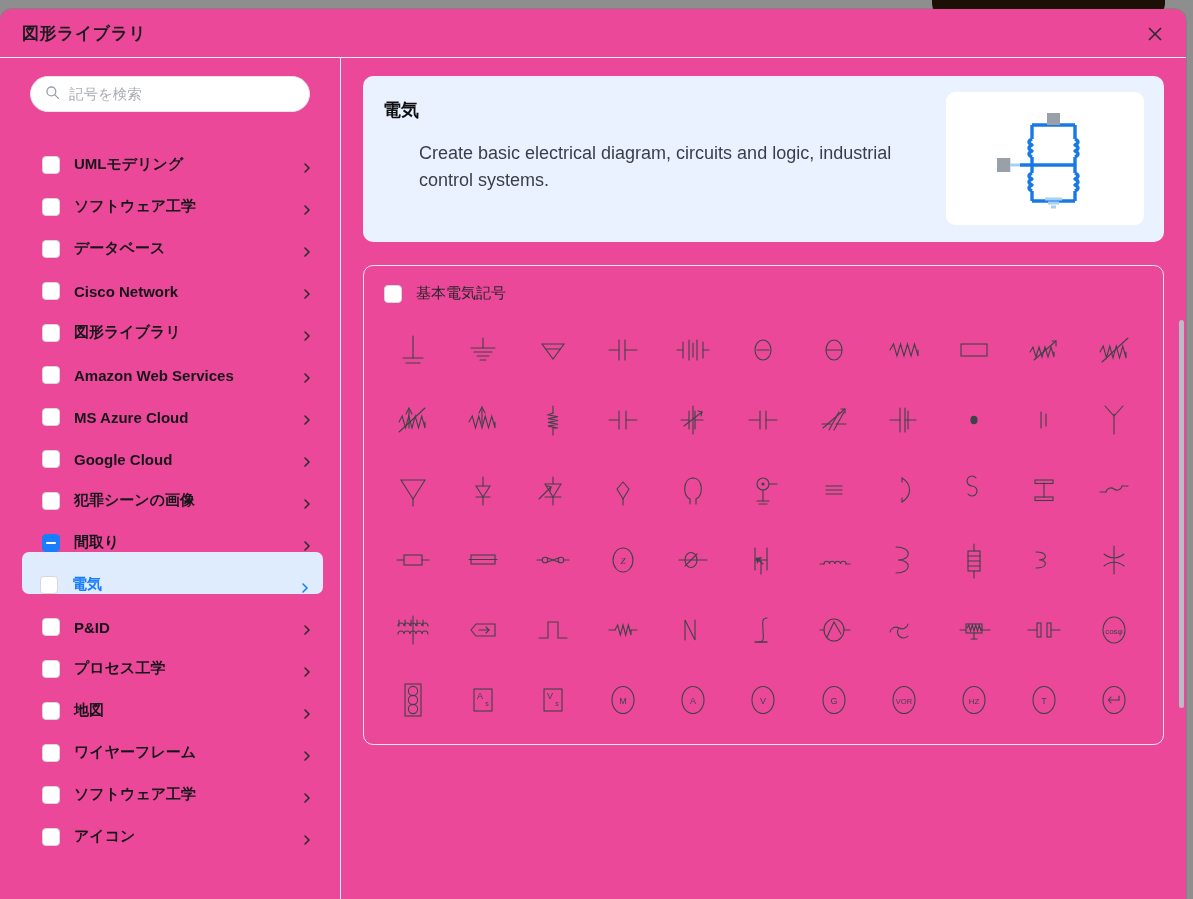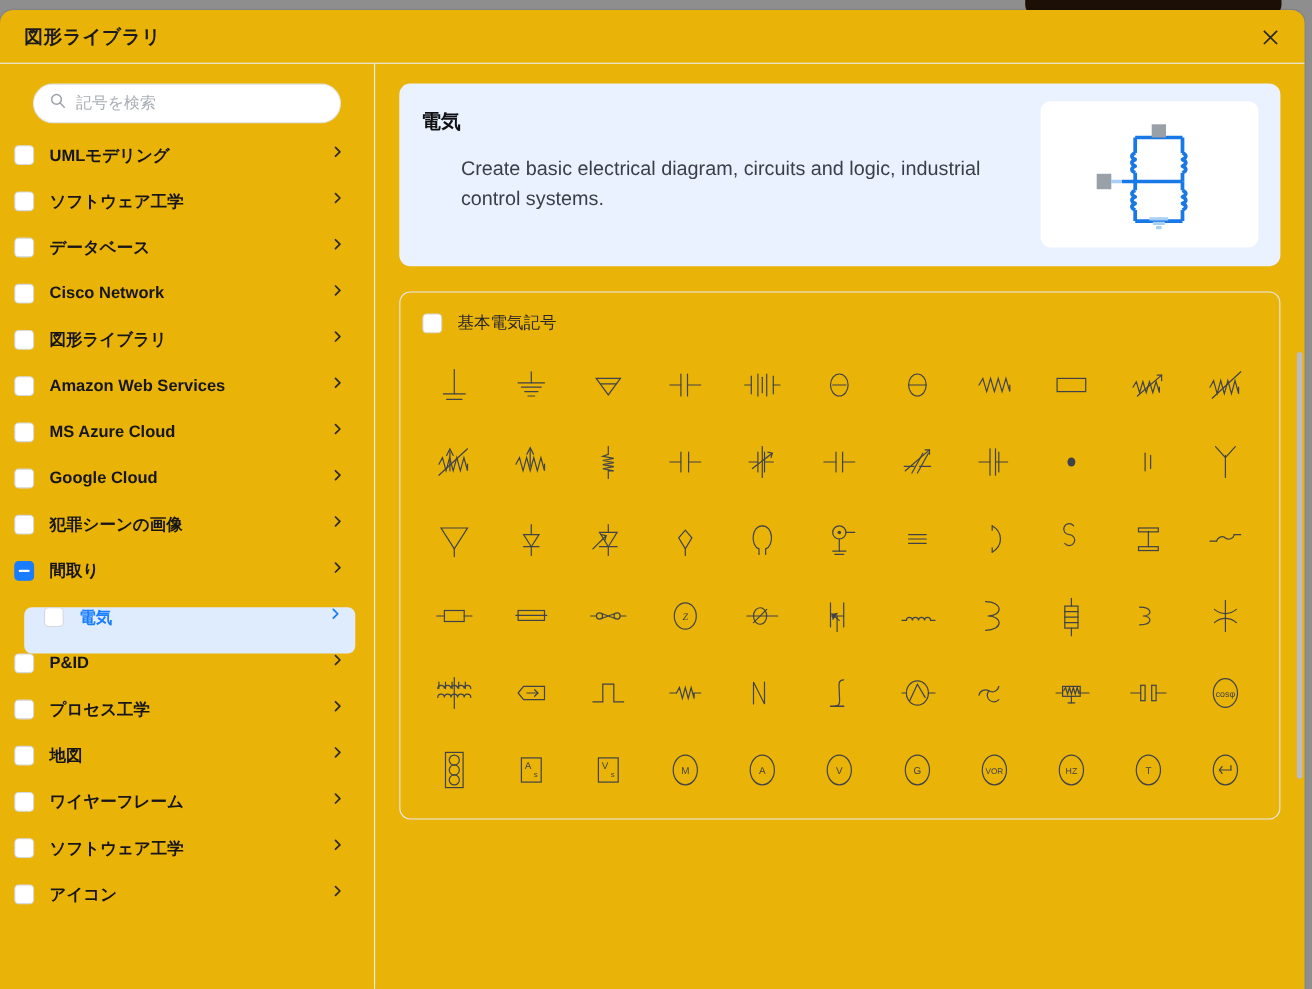--- a/index.html
+++ b/index.html
@@ -14,21 +14,21 @@
   #backdrop { position: absolute; inset: 0; background: #8e8e8e; }
   #behind-window {
     position: absolute; left: 932px; top: 0px; width: 233px; height: 14px;
     background: #1c0f06; border-radius: 0 0 10px 10px;
   }
 
   
   #dialog {
     position: absolute; left: 0px; top: 9px;
     width: 1186px; height: 890px;
-    background: #eab308;
+    background: #ec4899;
     border-top-left-radius: 12px; border-top-right-radius: 12px;
     overflow: hidden;
     box-shadow: 0 0 0 1px rgba(0,0,0,.08);
   }
 
   
   #titlebar {
     position: relative; height: 49px;
     border-bottom: 1px solid #eceef1;
     display: flex; align-items: center;
@@ -61,22 +61,22 @@
   }
   #search-box input {
     border: 0; outline: 0; font-size: 14.5px; color: #2c2c30;
     font-family: Liberation Sans, sans-serif; width: 100%;
     background: transparent;
   }
   #search-box input::placeholder { color: #a9adb4; }
 
   .cat-list { margin-top: 10px; }
   .cat-item {
-    height: 42px; display: flex; align-items: flex-start;
-    padding: 0 27px 0 13px; cursor: pointer; position: relative;
+    height: 42px; display: flex; align-items: flex-end;
+    padding: 0 27px 0 42px; cursor: pointer; position: relative;
   }
   .cat-item .cb {
     width: 18px; height: 18px; border: 1.4px solid #d5d8de;
     border-radius: 4px; flex: 0 0 18px; background: #fff;
   }
   .cat-item.indeterminate .cb {
     background: #1a7cff; border-color: #1a7cff;
     display: flex; align-items: center; justify-content: center;
   }
   .cat-item.indeterminate .cb::after {

